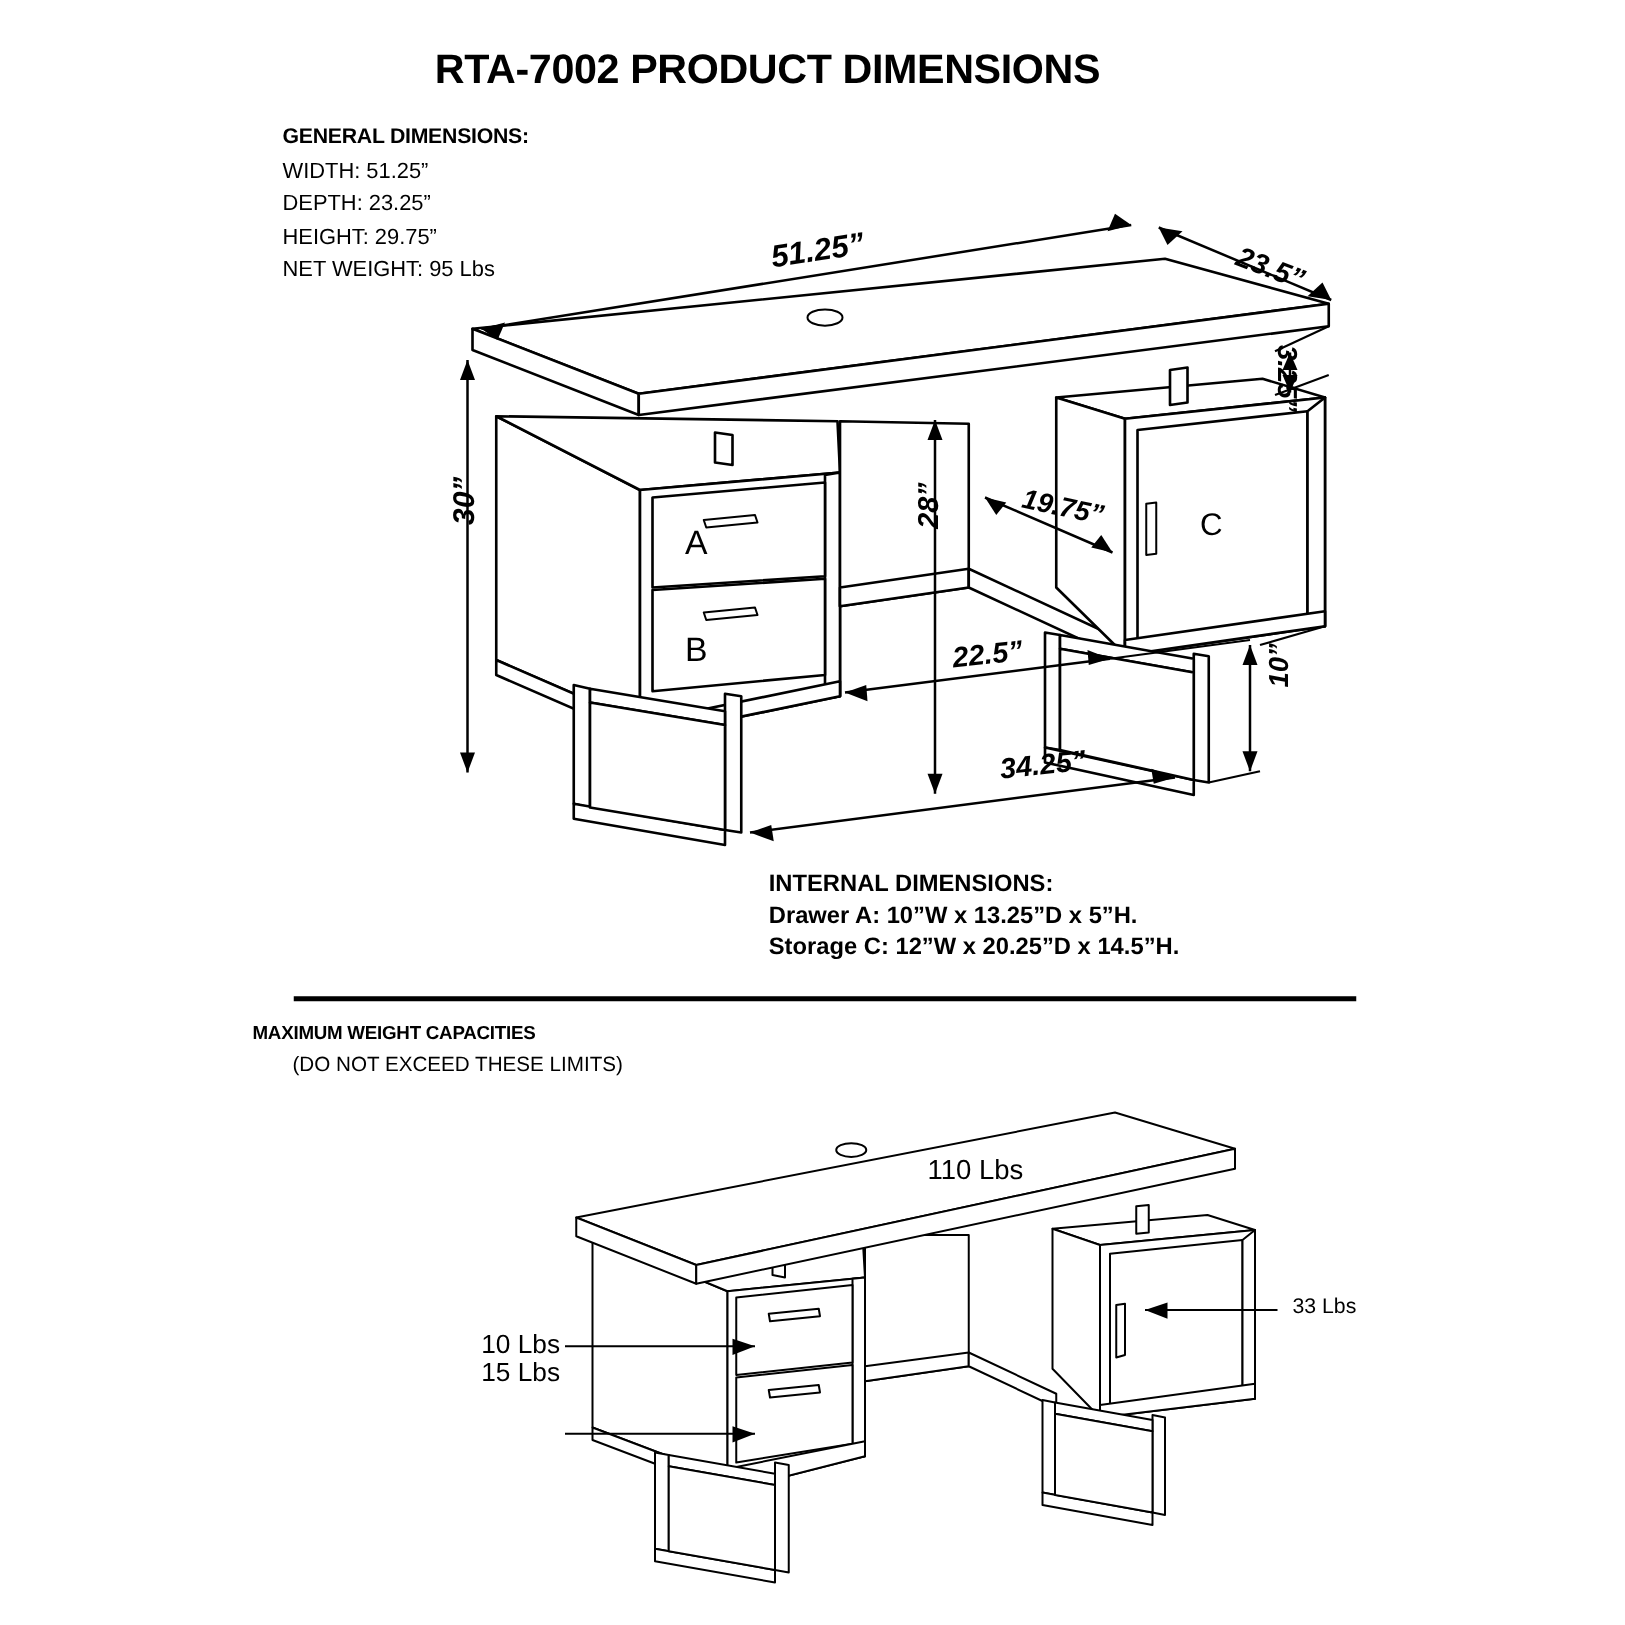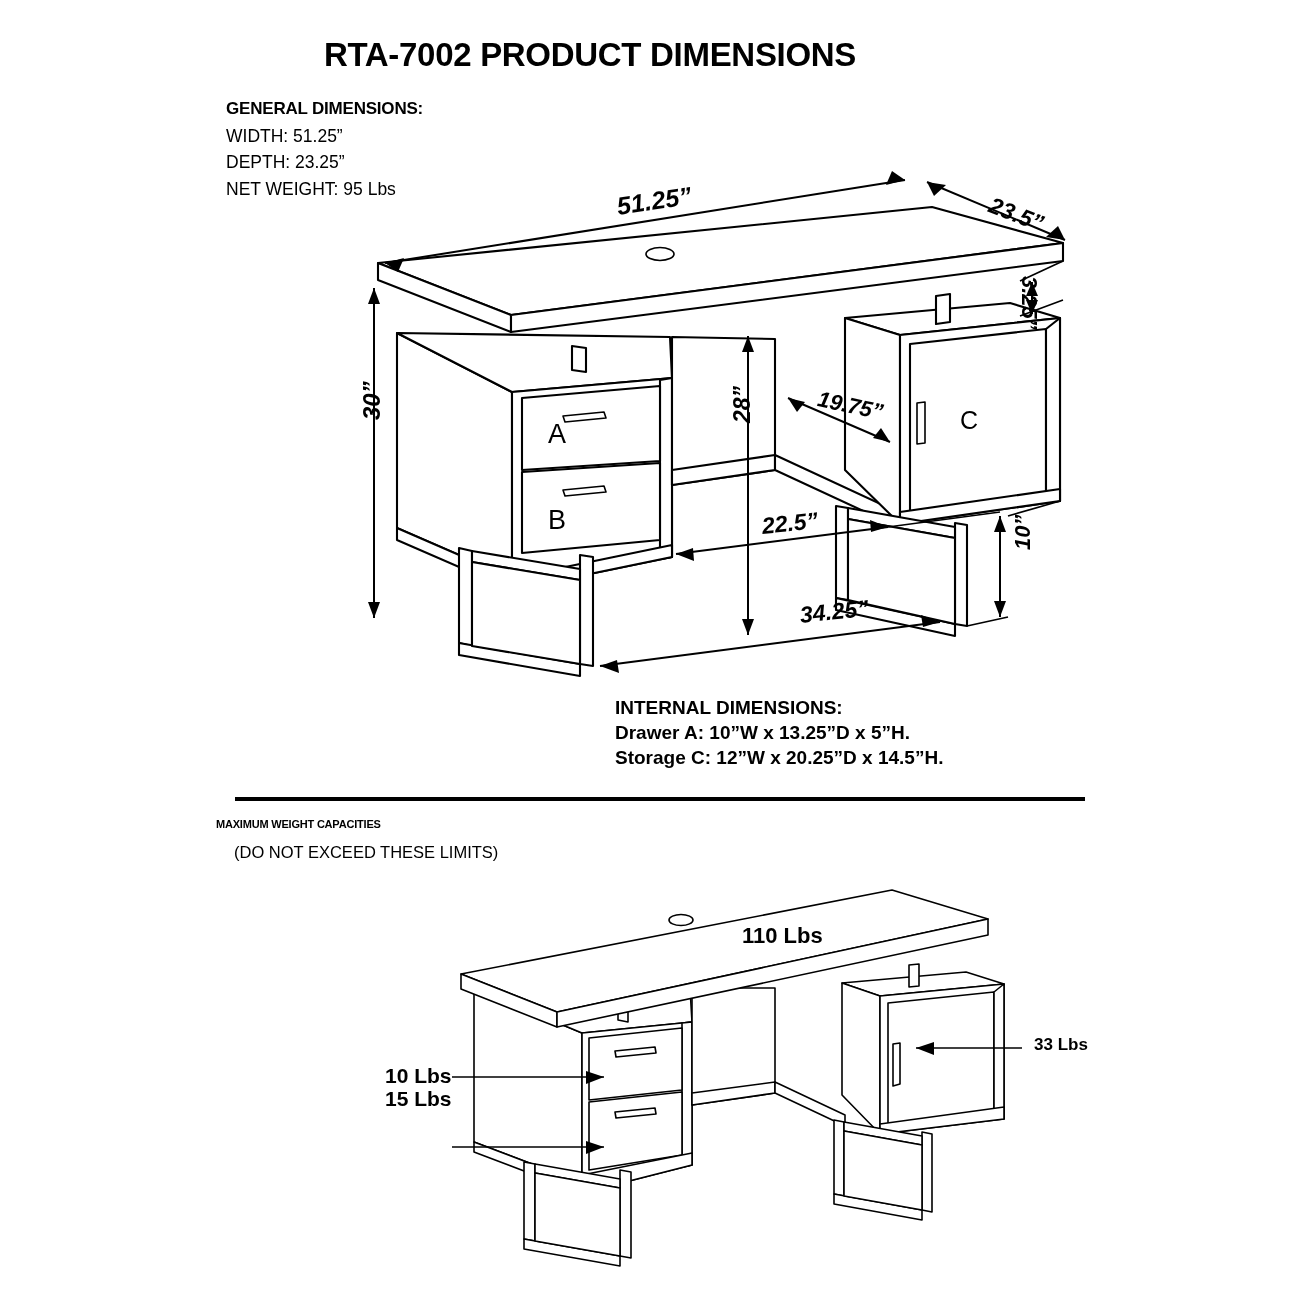--- a/index.html
+++ b/index.html
@@ -1,43 +1,44 @@
 <!DOCTYPE html>
 <html><head>
 <meta charset="utf-8">
 <style>
   html,body{margin:0;padding:0;background:#ffffff;}
   body{width:1300px;height:1300px;position:relative;overflow:hidden;
        font-family:"Liberation Sans","DejaVu Sans",sans-serif;color:#000;}
   .abs{position:absolute;}
-  #title{left:0;top:36px;width:1180px;text-align:center;font-size:33px;font-weight:bold;letter-spacing:-0.3px;}
+  #title{left:0;top:36px;width:1180px;text-align:center;font-size:33px;font-weight:bold;letter-spacing:-0.3px;padding-left:24px;}
   #gen-block{left:226px;top:96px;width:330px;font-size:17.5px;line-height:26.5px;}
   #gen-block .hd{font-weight:bold;font-size:17px;letter-spacing:-0.2px;}
   #int-block{left:615px;top:695px;width:420px;font-size:19px;line-height:25px;font-weight:bold;}
   #divider{left:235px;top:797px;width:850px;height:4px;background:#000;}
-  #mwc-title{left:216px;top:818px;font-size:11px;font-weight:bold;letter-spacing:-0.2px;}
+  #mwc-title{left:202px;top:818px;font-size:15px;font-weight:bold;letter-spacing:-0.2px;}
   #mwc-sub{left:222px;top:843px;font-size:16.5px;margin-left:12px;}
   .dimlabel{font-weight:bold;font-style:italic;white-space:nowrap;}
-  .wlabel{font-weight:bold;white-space:nowrap;font-style:normal;}
+  .wlabel{font-weight:normal;white-space:nowrap;font-style:normal;}
   svg{position:absolute;left:0;top:0;overflow:visible;}
   .lnT{fill:none;stroke:#000;stroke-width:1.6;stroke-linejoin:round;stroke-linecap:round;}
   .fw{fill:#ffffff;stroke:#000;stroke-width:2.1;stroke-linejoin:round;}
   .fwT{fill:#ffffff;stroke:#000;stroke-width:1.6;stroke-linejoin:round;}
   .dim{fill:none;stroke:#000;stroke-width:2.0;}
   .dimT{fill:none;stroke:#000;stroke-width:1.7;}
 </style>
 </head>
 <body>
 
 <div class="abs" id="title">RTA-7002 PRODUCT DIMENSIONS</div>
 
 <div class="abs" id="gen-block">
   <div class="hd">GENERAL DIMENSIONS:</div>
   <div>WIDTH: 51.25”</div>
   <div>DEPTH: 23.25”</div>
+  <div>HEIGHT: 29.75”</div>
   <div>NET WEIGHT: 95 Lbs</div>
 </div>
 
 <svg width="1300" height="1300" viewBox="0 0 1300 1300">
 
   <polygon class="fw" points="397,333 512,392 512,578 397,528"></polygon>
   <polygon class="fw" points="397,528 512,578 512,590 397,540"></polygon>
 
   <polygon class="fw" points="397,333 670,337 672,378 512,392"></polygon>
 

